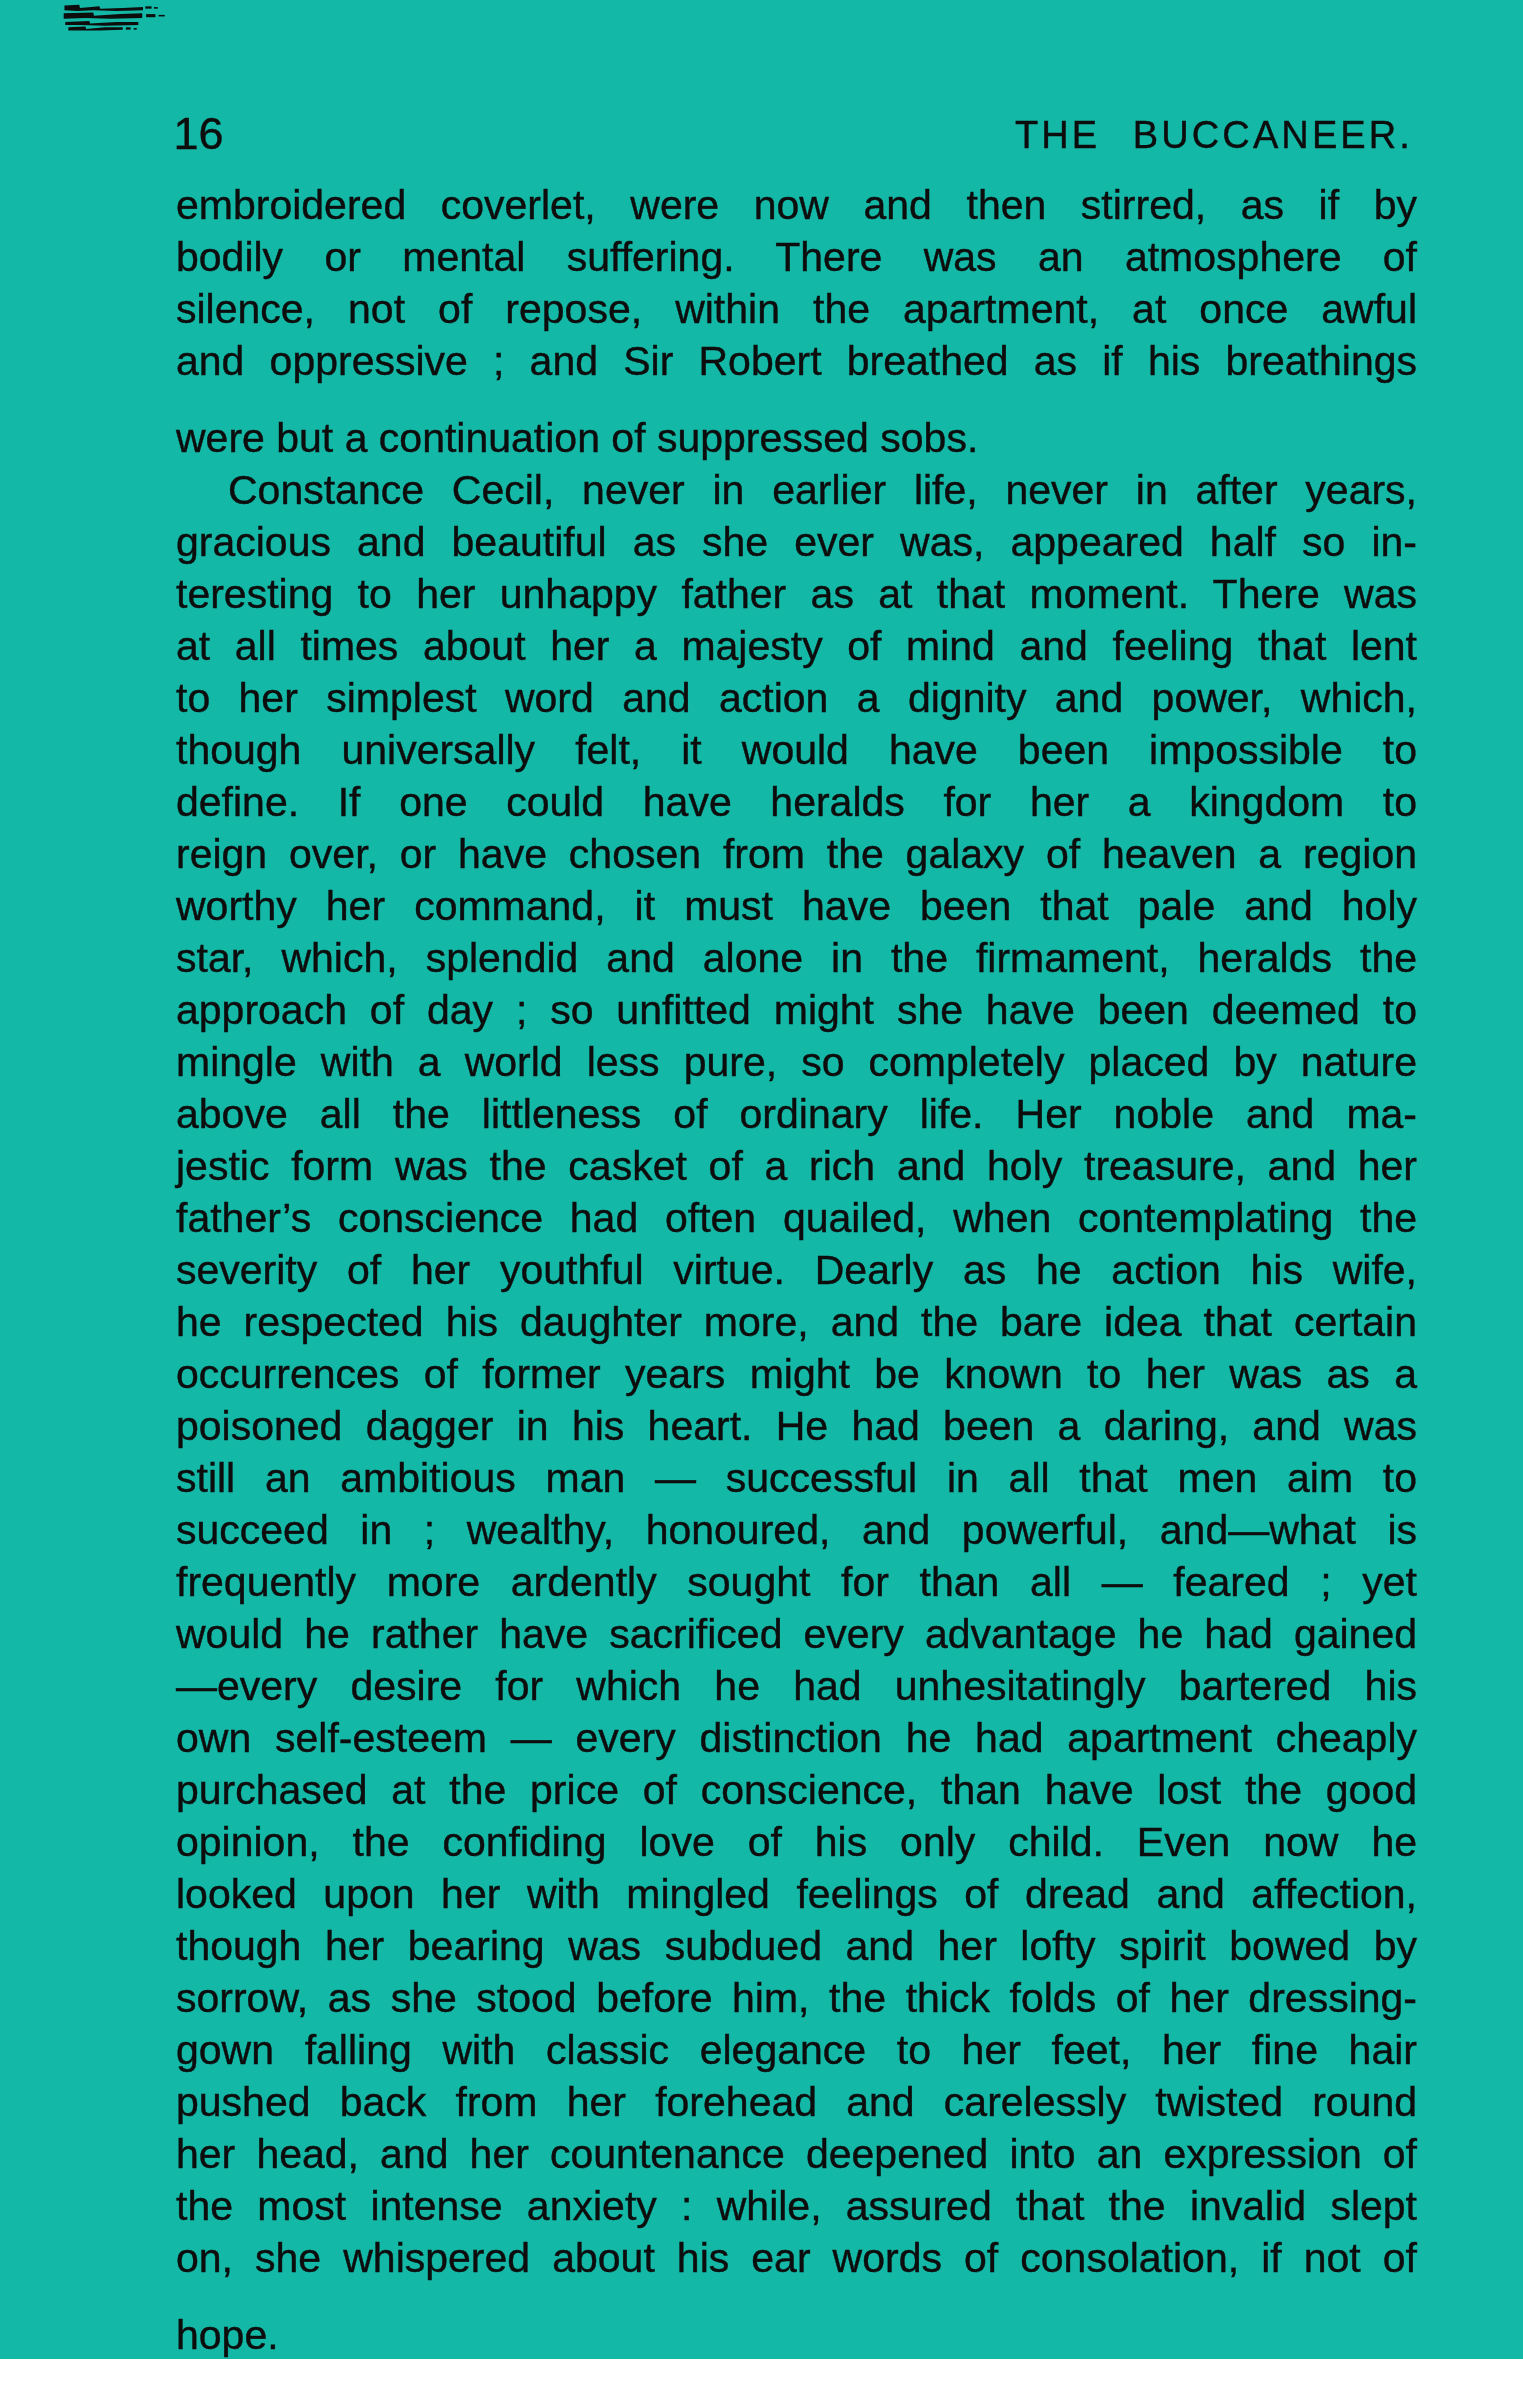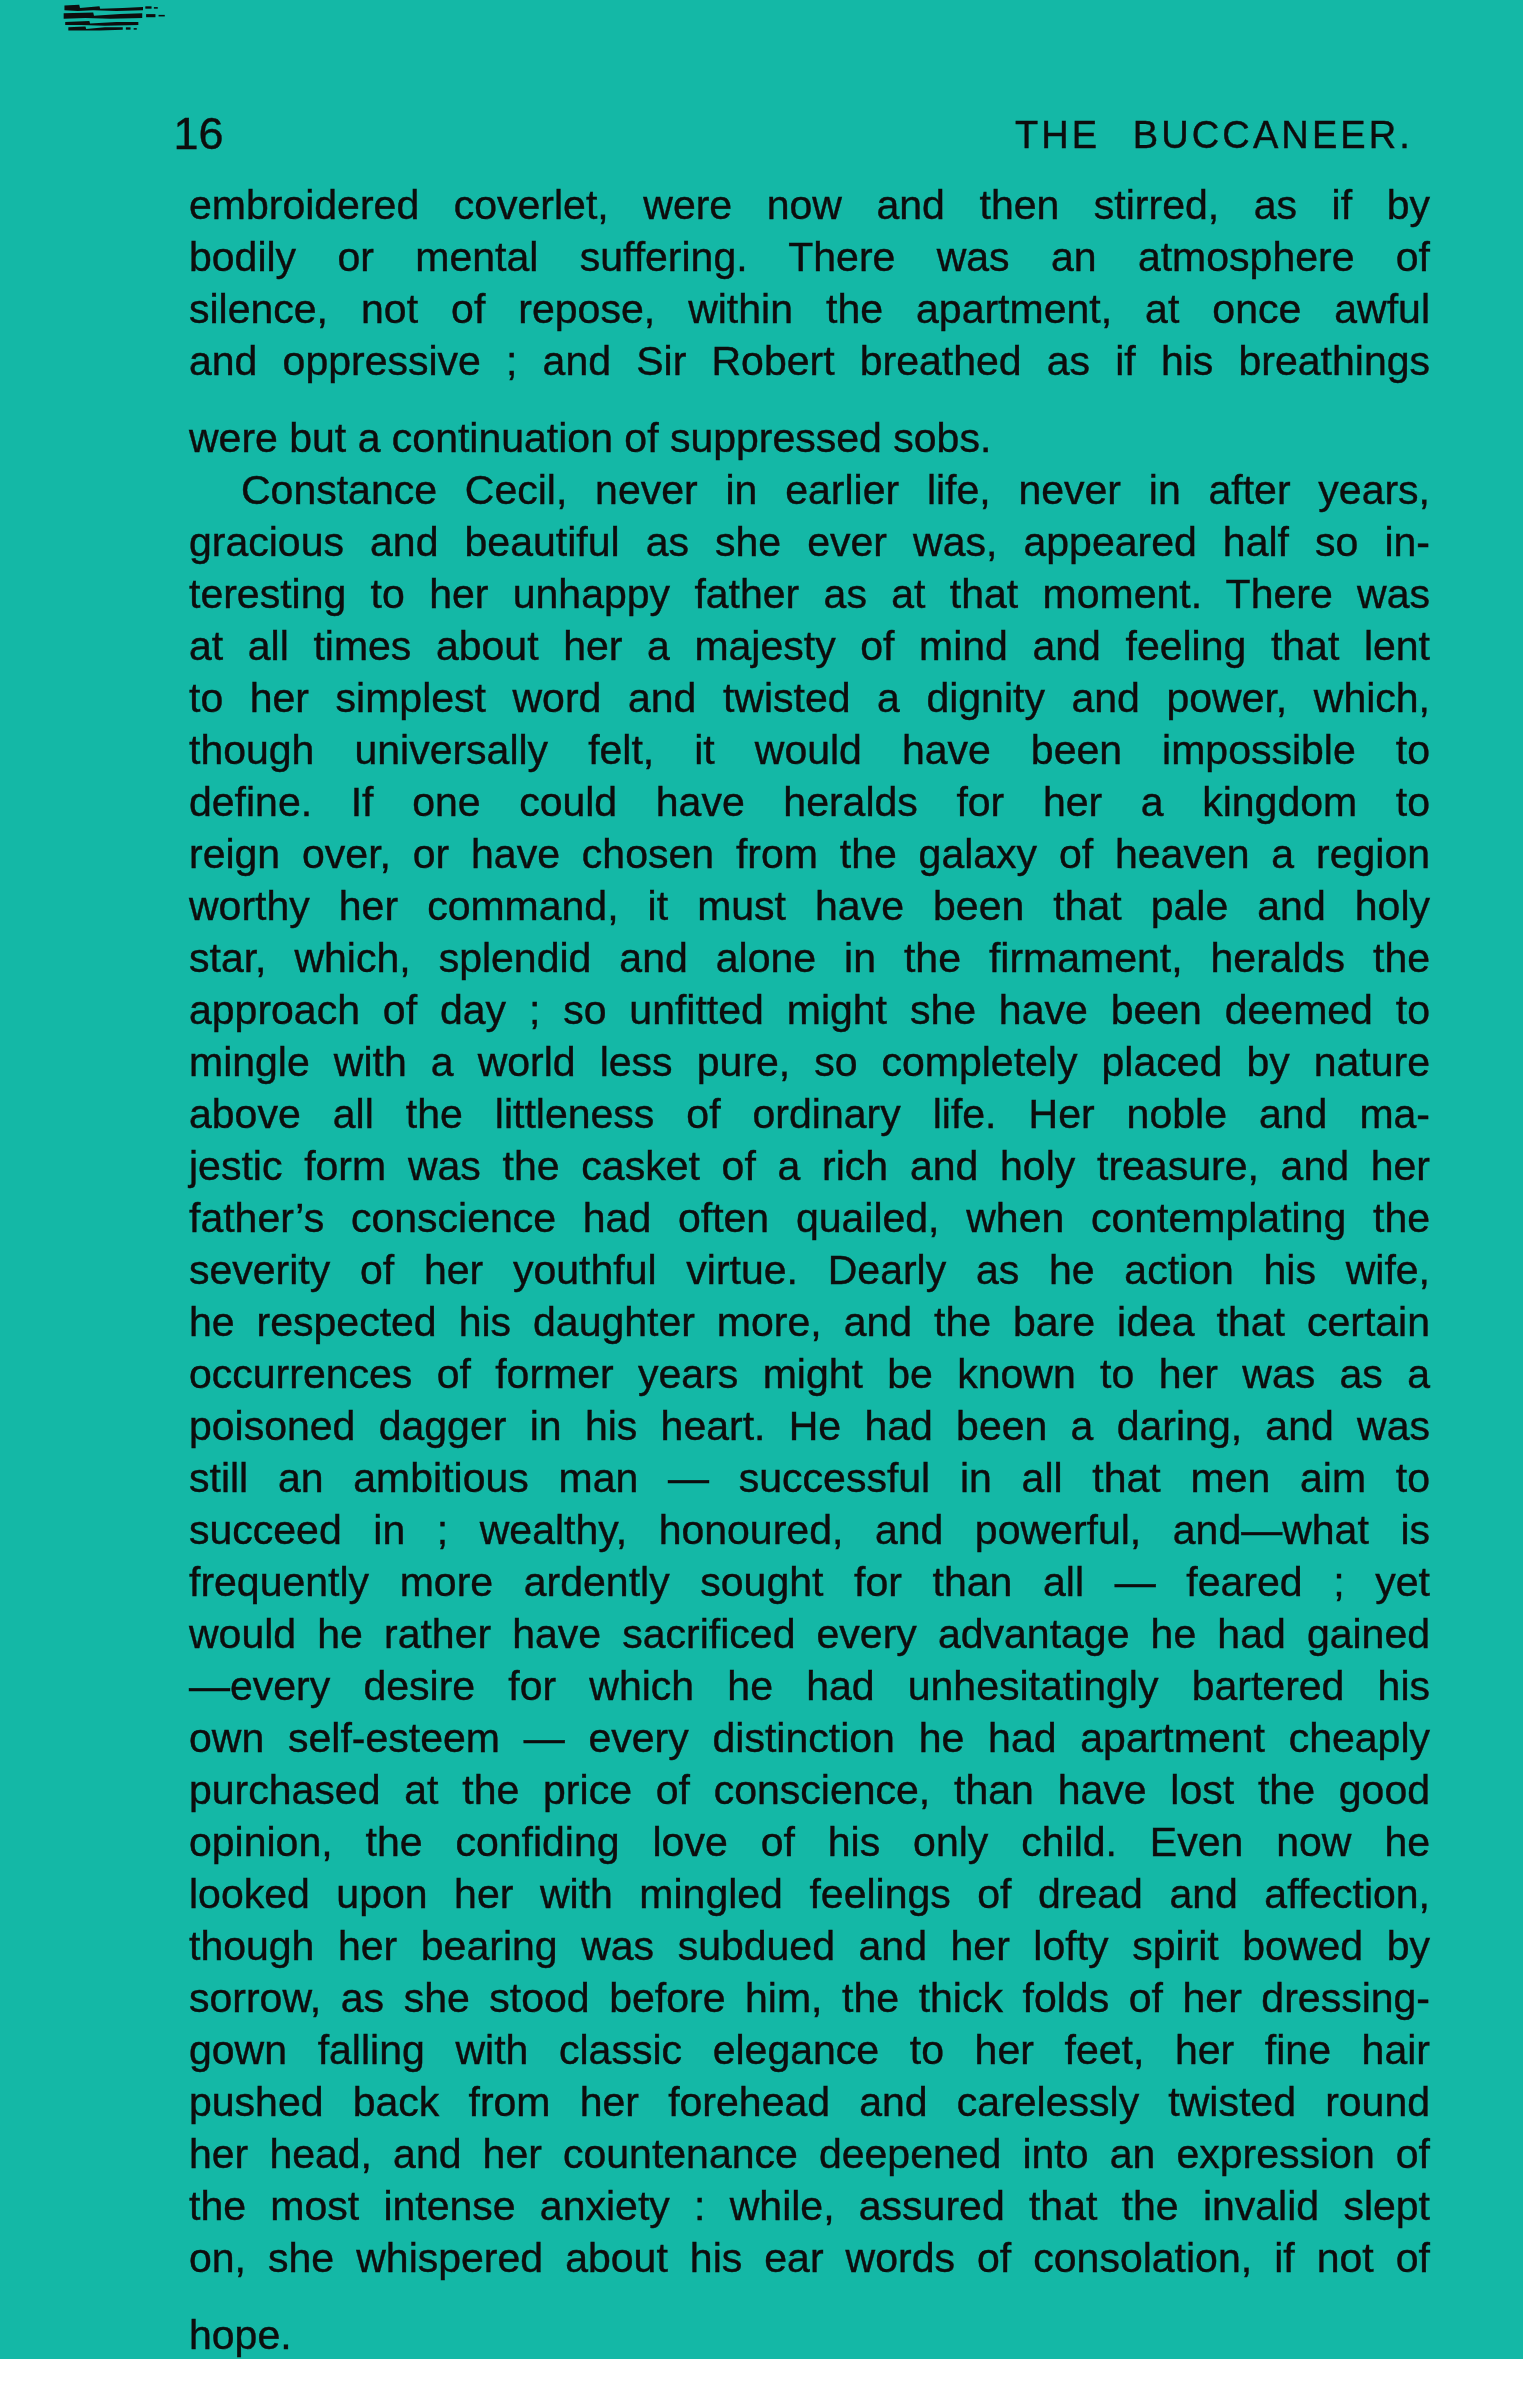--- a/index.html
+++ b/index.html
@@ -47,21 +47,21 @@
     top: 3.1px;
     text-align: right;
     font-size: 38px;
     line-height: 41px;
     letter-spacing: 3.1px;
     word-spacing: 19px;
   }
   
   .text-block {
     position: absolute;
-    left: 189px;
+    left: 176px;
     top: 179px;
     width: 1241px;
   }
   .line {
     font-size: 41px;
     line-height: 52px;
     text-align: justify;
     text-align-last: justify;
     white-space: normal;
   }
@@ -106,21 +106,21 @@
         <div class="line">bodily or mental suffering.  There was an atmosphere of</div>
         <div class="line">silence, not of repose, within the apartment, at once awful</div>
         <div class="line">and oppressive ; and Sir Robert breathed as if his breathings</div>
         <div class="line last">were but a continuation of suppressed sobs.</div>
       </div>
       <div class="paragraph">
         <div class="line indent">Constance Cecil, never in earlier life, never in after years,</div>
         <div class="line">gracious and beautiful as she ever was, appeared half so in-</div>
         <div class="line">teresting to her unhappy father as at that moment.  There was</div>
         <div class="line">at all times about her a majesty of mind and feeling that lent</div>
-        <div class="line">to her simplest word and twisted a dignity and power, which,</div>
+        <div class="line">to her simplest word and action a dignity and power, which,</div>
         <div class="line">though universally felt, it would have been impossible to</div>
         <div class="line">define.  If one could have heralds for her a kingdom to</div>
         <div class="line">reign over, or have chosen from the galaxy of heaven a region</div>
         <div class="line">worthy her command, it must have been that pale and holy</div>
         <div class="line">star, which, splendid and alone in the firmament, heralds the</div>
         <div class="line">approach of day ; so unfitted might she have been deemed to</div>
         <div class="line">mingle with a world less pure, so completely placed by nature</div>
         <div class="line">above all the littleness of ordinary life.  Her noble and ma-</div>
         <div class="line">jestic form was the casket of a rich and holy treasure, and her</div>
         <div class="line">father’s conscience had often quailed, when contemplating the</div>

